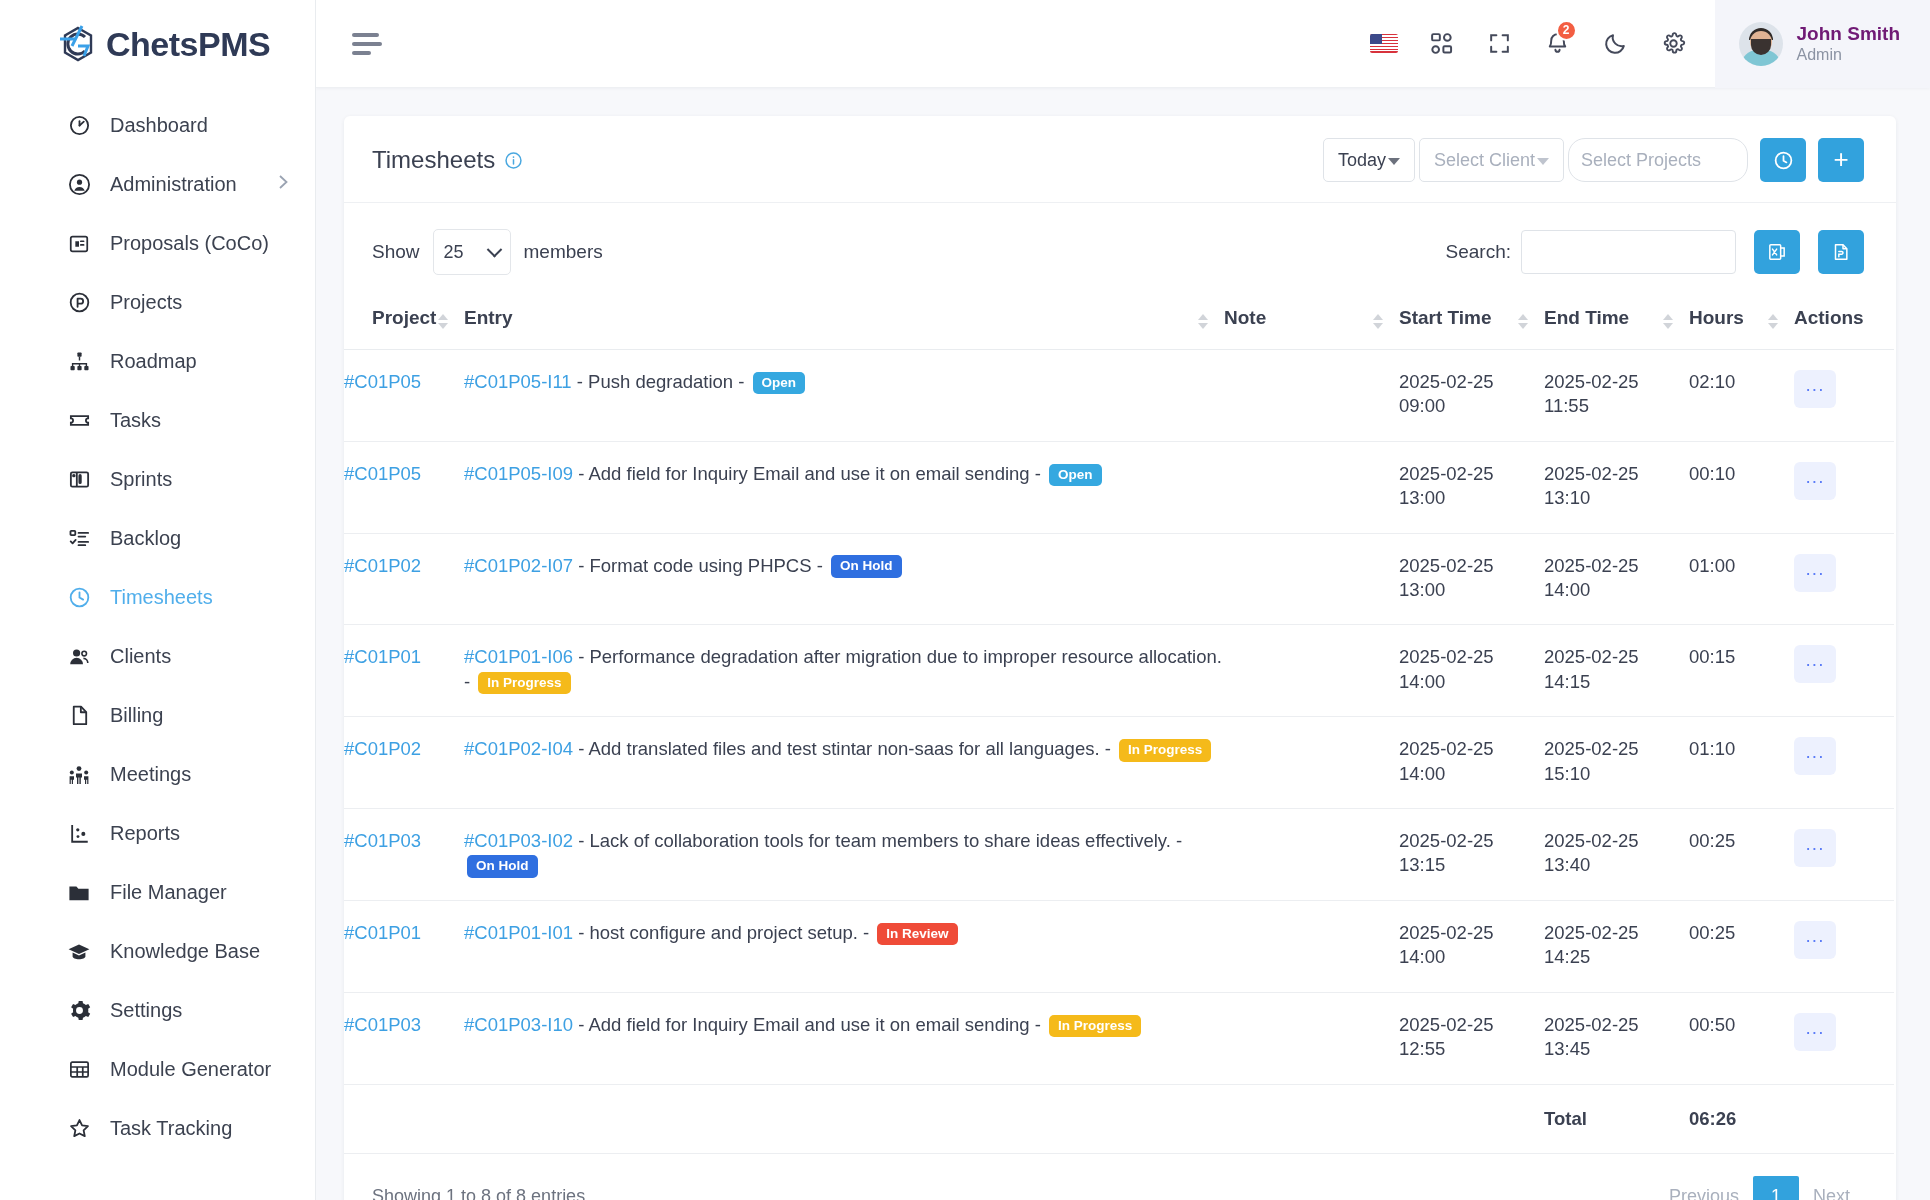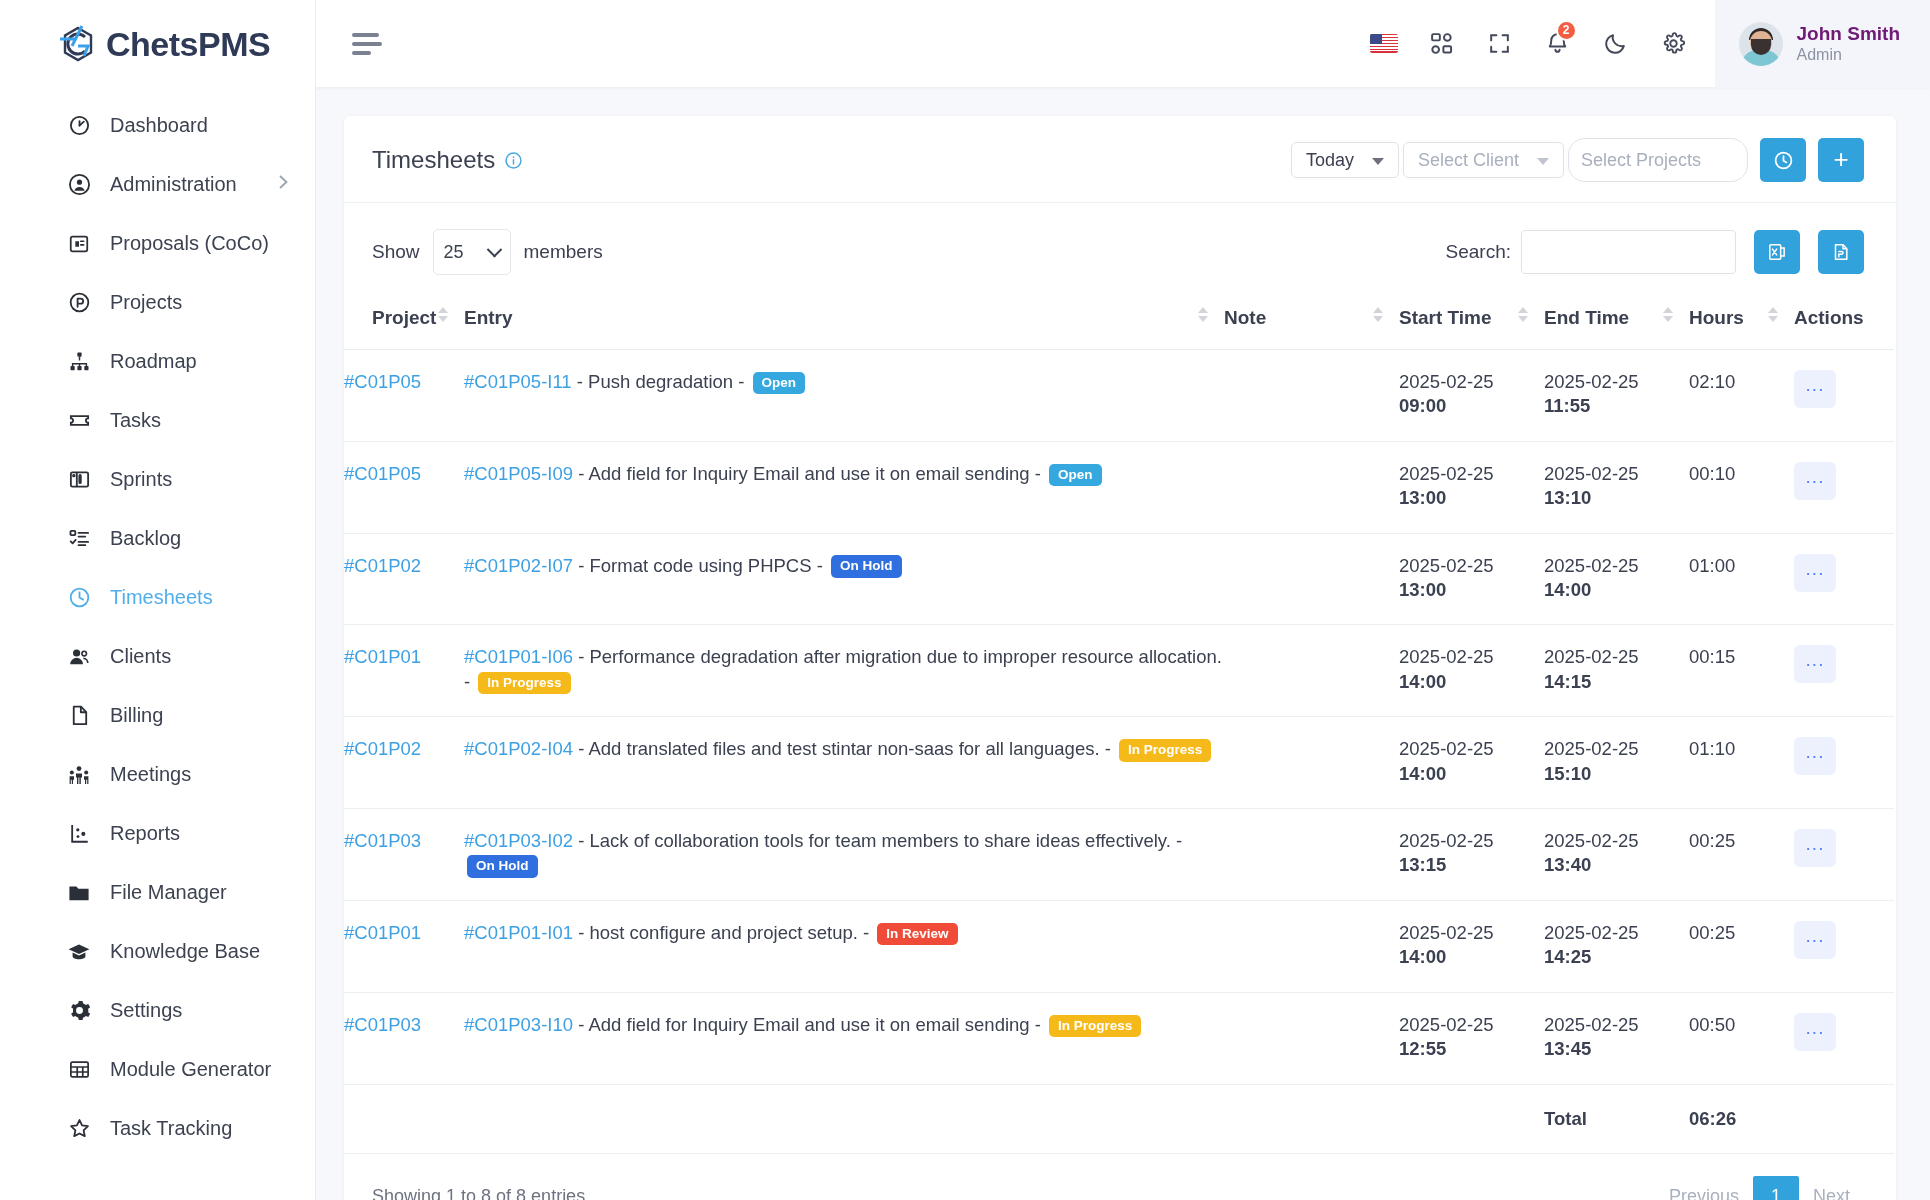--- a/index.html
+++ b/index.html
@@ -101,24 +101,24 @@
   }
   .card-head {
     display:flex; align-items:center;
     padding:22px 32px 20px 28px;
     border-bottom:1px solid #eef0f3;
   }
   .card-title { font-size:24px; color:#3b4151; display:flex; align-items:center; gap:9px; }
   .info-ico { color:#4aa8e0; display:flex; }
   .head-tools { margin-left:auto; display:flex; align-items:center; gap:4px; }
   .btn-outline {
-    height:36px; padding:0 14px;
+    height:44px; padding:0 14px;
     border:1px solid #dfe3e8; border-radius:5px; background:#fff;
     font-size:18px; color:#3b4151; cursor:pointer;
-    display:flex; align-items:center; gap:18px;
+    display:flex; align-items:center; gap:2px;
   }
   .btn-outline.muted { color:#a9b0bd; }
   .tri { width:0;height:0;border-left:6px solid transparent;border-right:6px solid transparent;border-top:7px solid currentColor; opacity:.75; margin-top:3px;}
   .input-plain {
     height:44px; width:180px; padding:0 12px;
     border:1px solid #dfe3e8; border-radius:17px; background:#fff;
     font-size:18px; color:#3b4151; outline:none;
     font-family:"Liberation Sans", sans-serif;
   }
   .input-plain::placeholder { color:#a9b0bd; }
@@ -151,41 +151,41 @@
     font-size:18px; outline:none; font-family:"Liberation Sans", sans-serif;
   }
 
   
   table.ts { width:100%; border-collapse:collapse; table-layout:fixed; }
   table.ts th {
     text-align:left; font-size:19px; font-weight:700; color:#3b4151;
     padding:14px 0 20px 0; border-bottom:1px solid #e9ecef;
     vertical-align:middle; position:relative;
   }
-  table.ts th .th-in { display:flex; align-items:flex-start; }
+  table.ts th .th-in { display:flex; align-items:flex-end; }
   .sorter { margin-left:auto; margin-right:16px; display:flex; flex-direction:column; gap:3px; opacity:.45;}
   .sorter i { display:block; width:0;height:0;border-left:5px solid transparent;border-right:5px solid transparent; }
   .sorter i.up { border-bottom:6px solid #9aa1ad; }
   .sorter i.dn { border-top:6px solid #9aa1ad; }
   table.ts td {
     font-size:18.5px; color:#3b4151;
     padding:20px 0 22px 0; border-bottom:1px solid #eceef1;
     vertical-align:top; line-height:1.32;
   }
   td.c-project { padding-left:28px; }
   .lnk { color:#3da0e3; cursor:pointer; }
   .entry-txt { color:#3b4151; }
   .chip {
     display:inline-block; vertical-align:middle;
     font-size:13.5px; font-weight:700; color:#fff;
     border-radius:5px; padding:4px 9px 5px 9px;
     margin-left:3px; white-space:nowrap; line-height:1;
   }
   .dt { white-space:nowrap; }
-  .dt .t2 { display:block;font-weight:bold; }
+  .dt .t2 { display:block; }
   .act-btn {
     width:42px; height:38px; border-radius:6px;
     background:#edf1fe; color:#5b7cf7;
     display:flex; align-items:center; justify-content:center;
     font-size:19px; letter-spacing:1px; cursor:pointer; border:none;
     line-height:0; padding-bottom:9px;
   }
   tr.total-row td { border-bottom:1px solid #eceef1; font-weight:700; padding:22px 0; }
 
   .card-foot {

